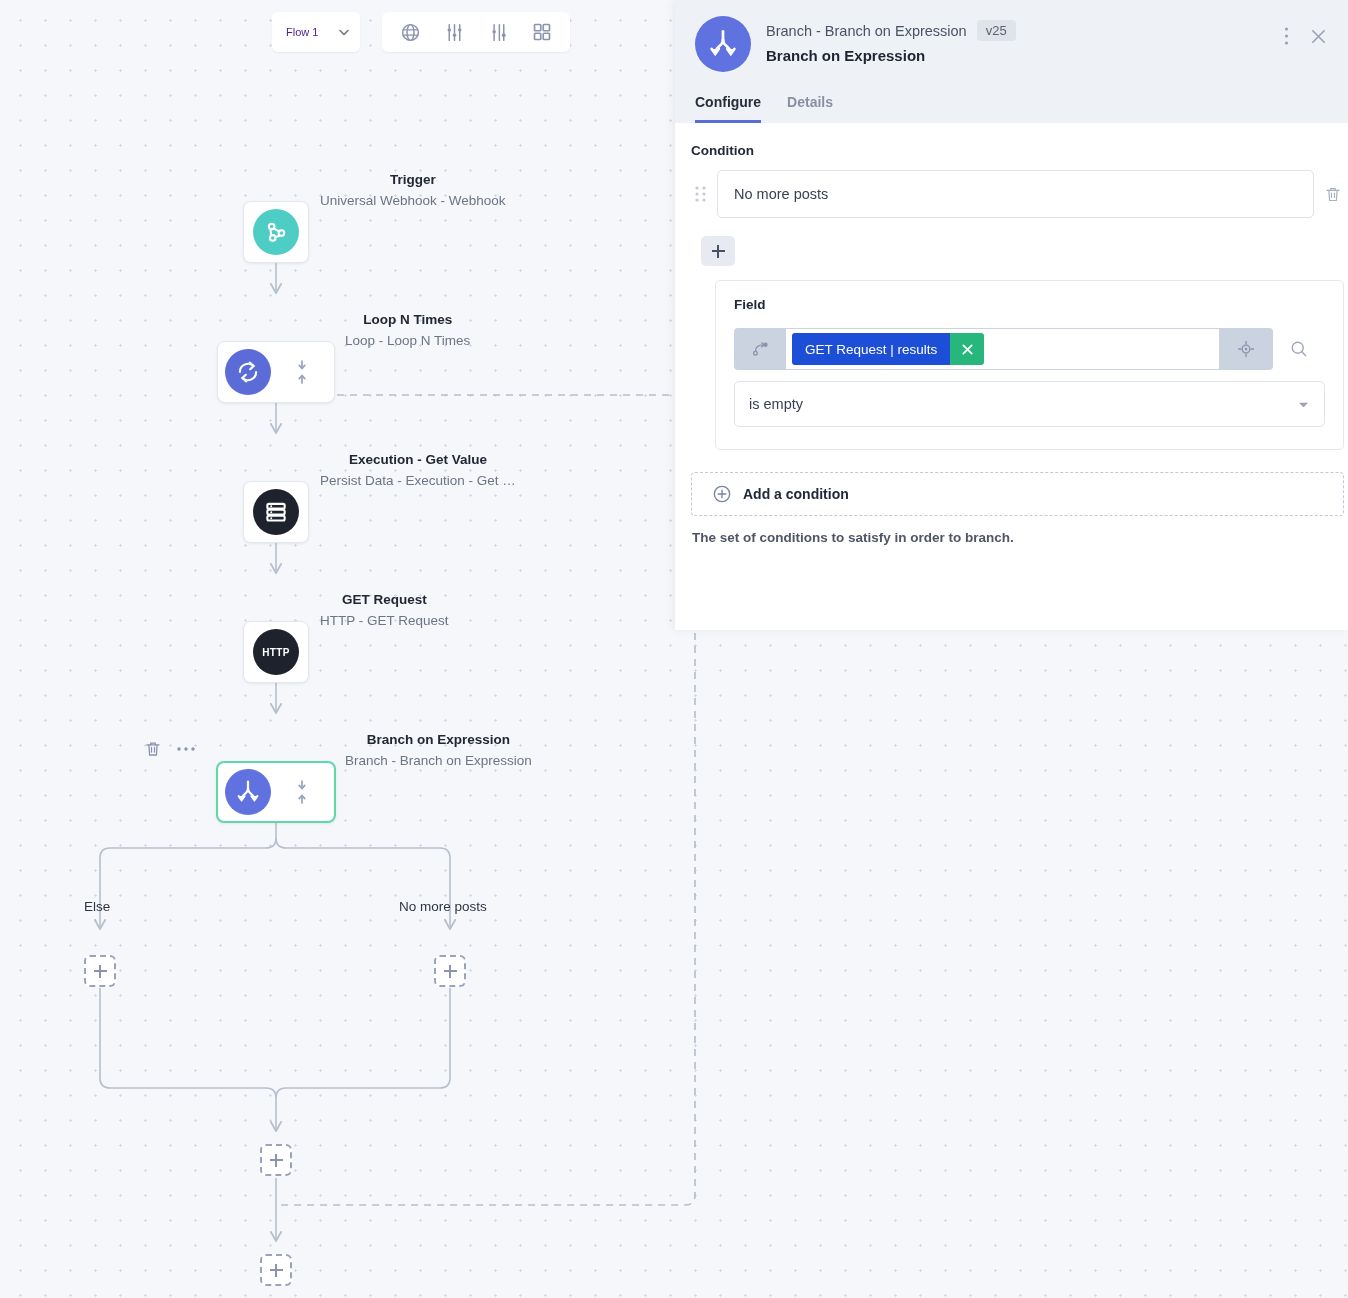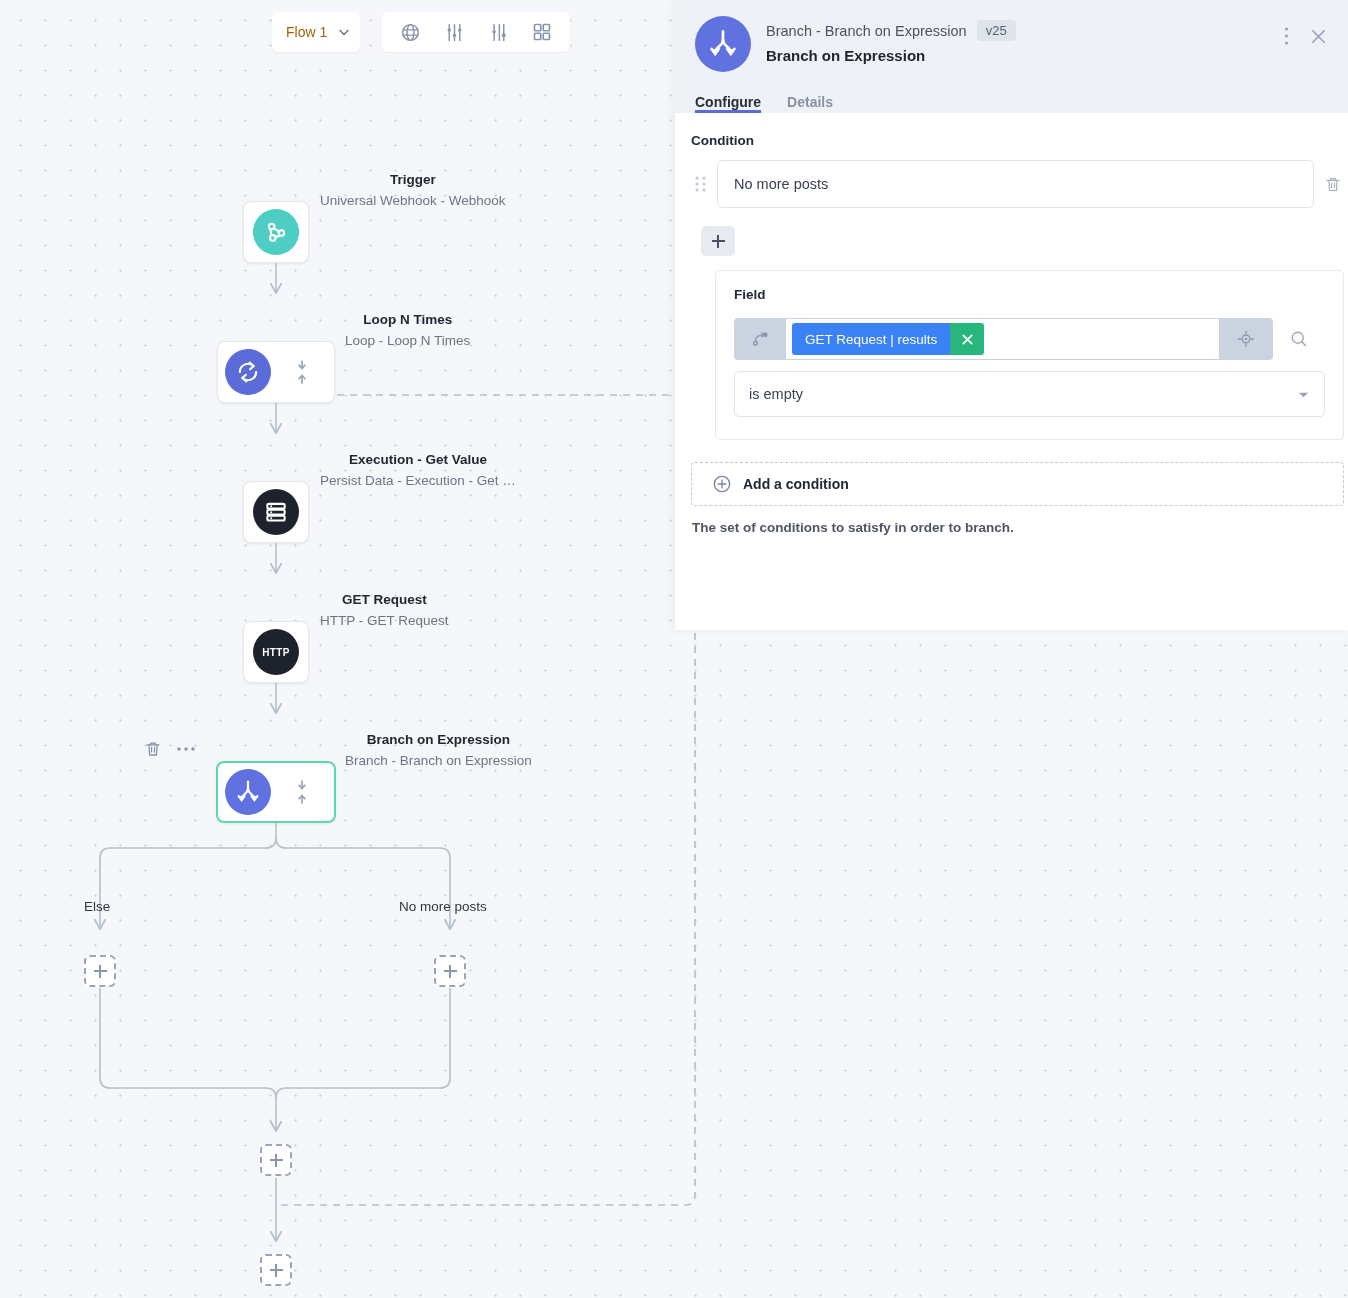--- a/index.html
+++ b/index.html
@@ -22,21 +22,21 @@
   #edges { position: absolute; left: 0; top: 0; width: 1348px; height: 1298px; pointer-events: none; }
 
   
   .flow-select {
     position: absolute; left: 272px; top: 12px; width: 88px; height: 40px;
     background: #fff; border-radius: 6px;
     display: flex; align-items: center; justify-content: space-between;
     padding: 0 10px 0 14px;
     box-shadow: 0 1px 2px rgba(16,24,40,.06);
   }
-  .flow-select .lbl { font-size: 14px; color: #a16207; }
+  .flow-select .lbl { font-size: 11px; color: #4c1d95; }
   .chev { width: 12px; height: 12px; }
 
   .tool-group {
     position: absolute; left: 382px; top: 12px; height: 40px;
     background: #fff; border-radius: 6px;
     display: flex; align-items: center; gap: 0px;
     padding: 0 6px;
     box-shadow: 0 1px 2px rgba(16,24,40,.06);
   }
   .tool-btn {
@@ -100,21 +100,21 @@
   .ph-sub { font-size: 14.5px; color: #4b5264; }
   .ph-ver {
     font-size: 13px; color: #5b6274; background: #dfe3ea;
     padding: 3px 9px; border-radius: 4px;
   }
   .ph-title { font-size: 15px; font-weight: bold; color: #1f2430; margin-top: 6px; }
   .ph-actions { margin-left: auto; display: flex; align-items: center; gap: 20px; padding-top: 10px; }
   .ph-actions .t { cursor: pointer; display:flex; }
 
   .tabs { display: flex; gap: 26px; margin-top: 22px; }
-  .tab { font-size: 14px; font-weight: bold; color: #8990a1; padding-bottom: 0; cursor: pointer; border-bottom: 3px solid transparent; }
+  .tab { font-size: 14px; font-weight: bold; color: #8990a1; padding-bottom: 10px; cursor: pointer; border-bottom: 3px solid transparent; }
   .tab.active { color: #272c38; border-bottom-color: #5b6bd8; }
 
   .panel-body { padding: 20px 4px 0 16px; overflow: hidden; }
   .sec-label { font-size: 13.5px; font-weight: bold; color: #22283a; margin-bottom: 12px; }
 
   .cond-row { display: flex; align-items: center; gap: 8px; }
   .drag-h { width: 18px; display: flex; justify-content: center; cursor: grab; flex:none; }
   .cond-input {
     flex: 1; height: 48px; border: 1px solid #dfe3ea; border-radius: 5px;
     display: flex; align-items: center; padding: 0 16px;
@@ -139,21 +139,21 @@
   .fr-left {
     width: 52px; background: #ccd3e0; border-radius: 4px 0 0 4px;
     display: flex; align-items: center; justify-content: center; cursor: pointer;
   }
   .fr-mid {
     flex: 1; background: #fff; border-top: 1px solid #ccd3e0; border-bottom: 1px solid #ccd3e0;
     display: flex; align-items: center; padding-left: 6px; cursor: text;
   }
   .tag { display: flex; align-items: stretch; height: 32px; border-radius: 3px; overflow: hidden; }
   .tag-text {
-    background: #3b82f6; color: #fff; font-size: 13.5px; font-weight: 500;
+    background: #1d4ed8; color: #fff; font-size: 13.5px; font-weight: 500;
     display: flex; align-items: center; padding: 0 13px; white-space: nowrap;
   }
   .tag-x { background: #27b77c; width: 34px; display: flex; align-items: center; justify-content: center; cursor: pointer; }
   .fr-target {
     width: 54px; background: #ccd3e0; border-radius: 0 4px 4px 0;
     display: flex; align-items: center; justify-content: center; cursor: pointer;
   }
   .fr-search { width: 52px; display: flex; align-items: center; justify-content: center; cursor: pointer; }
 
   .op-label { display: flex; align-items: center; gap: 7px; margin-top: 22px; }

